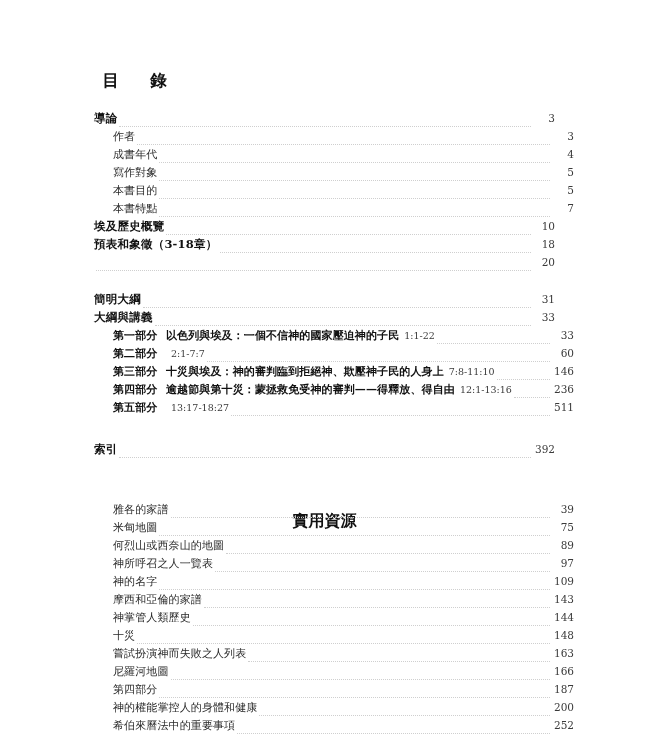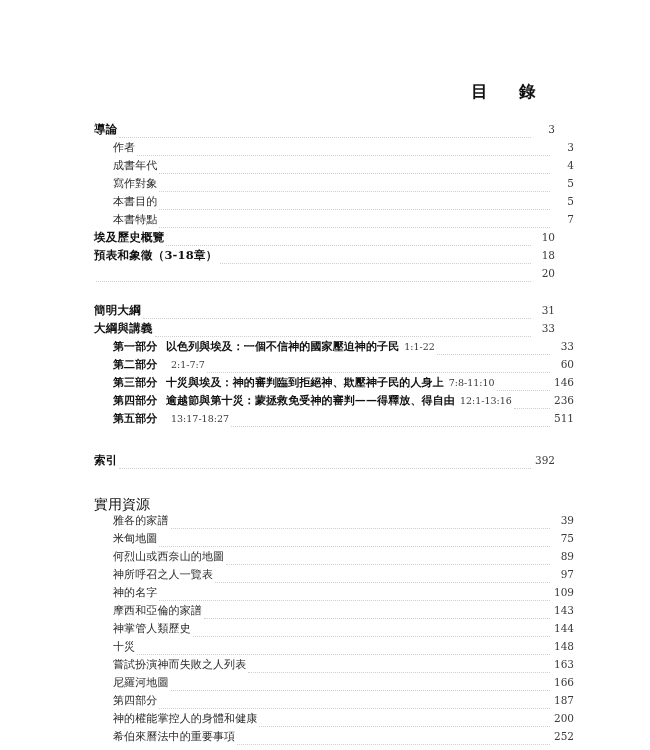--- a/index.html
+++ b/index.html
@@ -17,44 +17,45 @@
 
   .page {
     position: relative;
     width: 650px;
     height: 750px;
     box-sizing: border-box;
     padding: 0 95px 0 94px;
   }
 
   .toc-title {
-    text-align: right;
+    text-align: left;
     font-size: 16.5px;
     font-weight: bold;
     letter-spacing: 0.45em;
     text-indent: 0.45em;
     color: #111111;
-    margin: 12px;
+    margin: 1px;
     padding-top: 71px;
     padding-bottom: 0;
     line-height: 1.1;
   }
 
   .toc-body {
     margin-top: 23px;
   }
 
   
   .row {
     display: flex;
     align-items: baseline;
     width: 100%;
     line-height: 1.0;
     height: 18px;
     white-space: nowrap;
+    justify-content: center;
   }
 
   .row .label-wrap {
     display: flex;
     align-items: baseline;
     flex: 0 1 auto;
     min-width: 0;
   }
 
   .row .leader {
@@ -113,23 +114,24 @@
   }
   .lvl-part .ref {
     font-size: 9.5px;
     font-weight: normal;
     color: #3a3a3a;
     margin-left: 5px;
     font-family: "DejaVu Serif", "Liberation Serif", serif;
   }
 
   .section-header .label {
-    font-size: 14px;
-    font-weight: normal;
-    color: #111111;
+    font-size: 16px;
+    font-weight: bold;
+    color: #111111;
+    margin-top: 27px;
   }
   .spacer-md { height: 19px; }
   .spacer-lg { height: 24px; }
 </style>
 </head>
 <body>
 
 <div class="page">
 
   <h1 class="toc-title">目　錄</h1>

